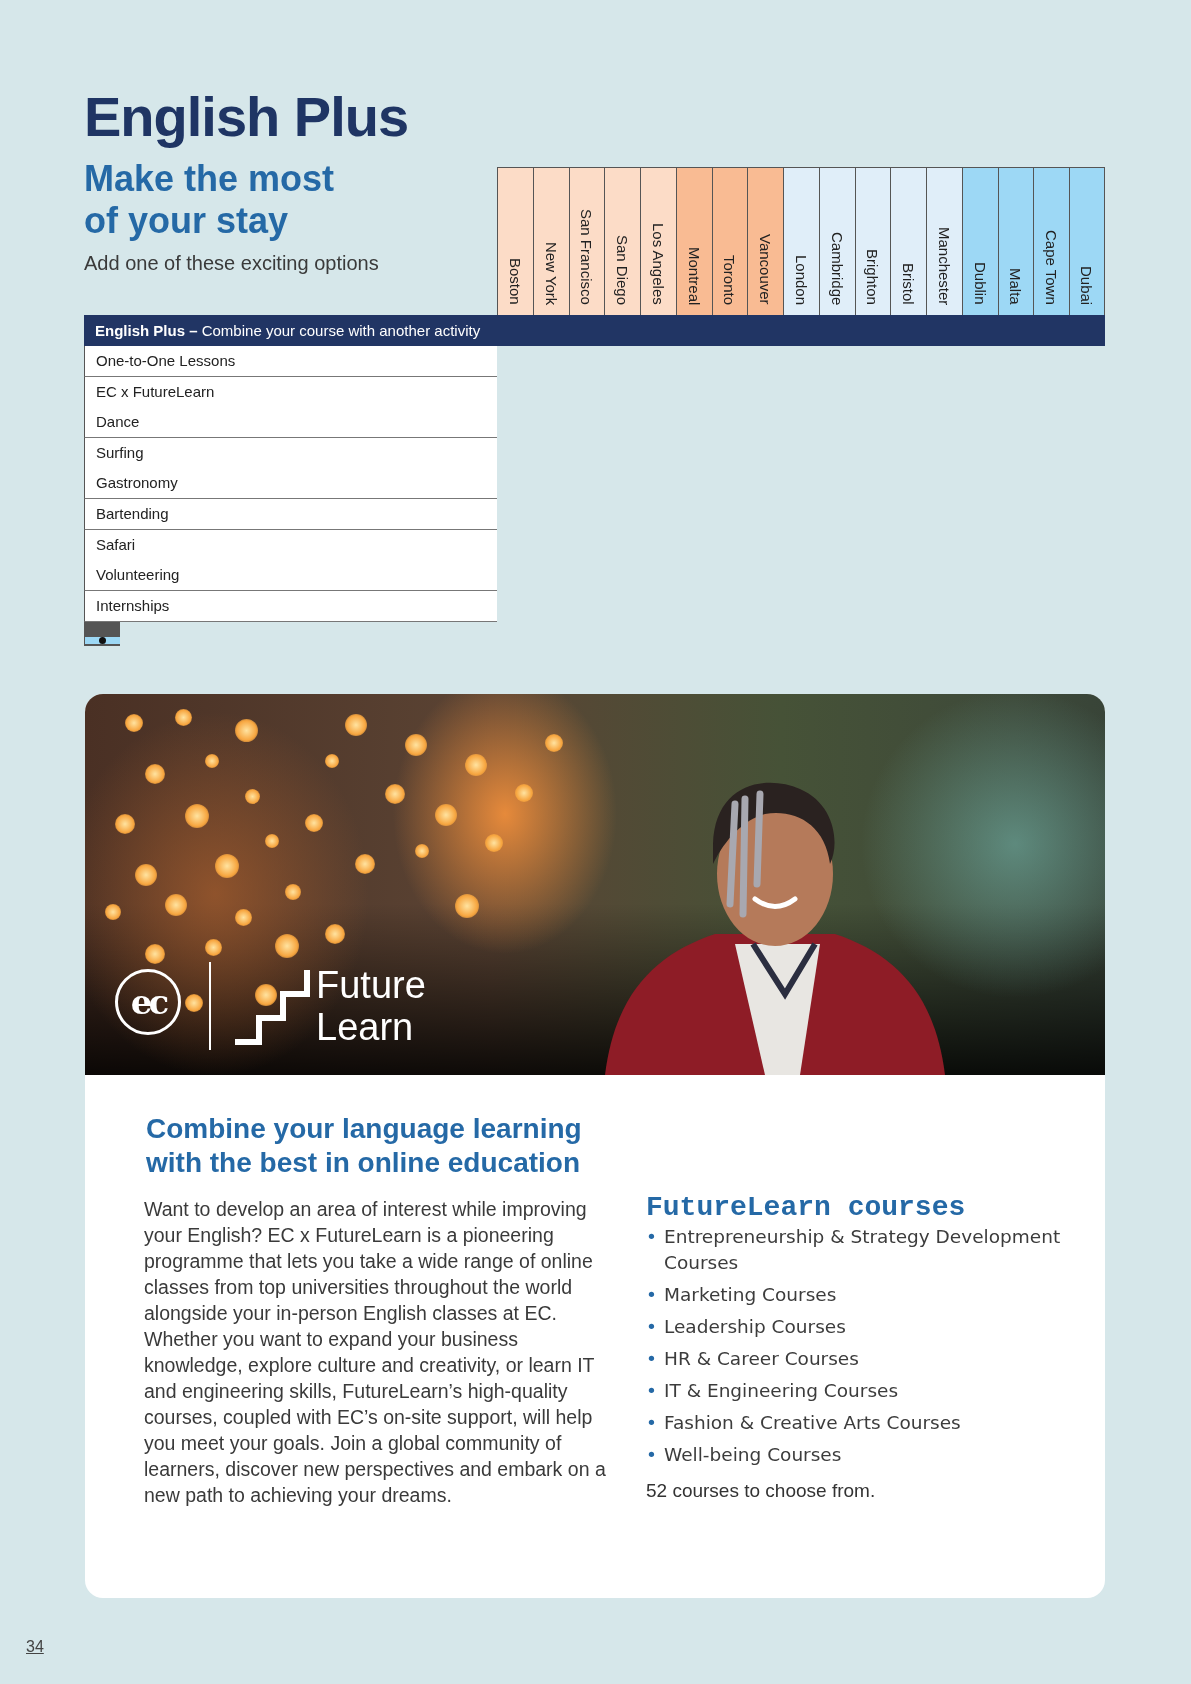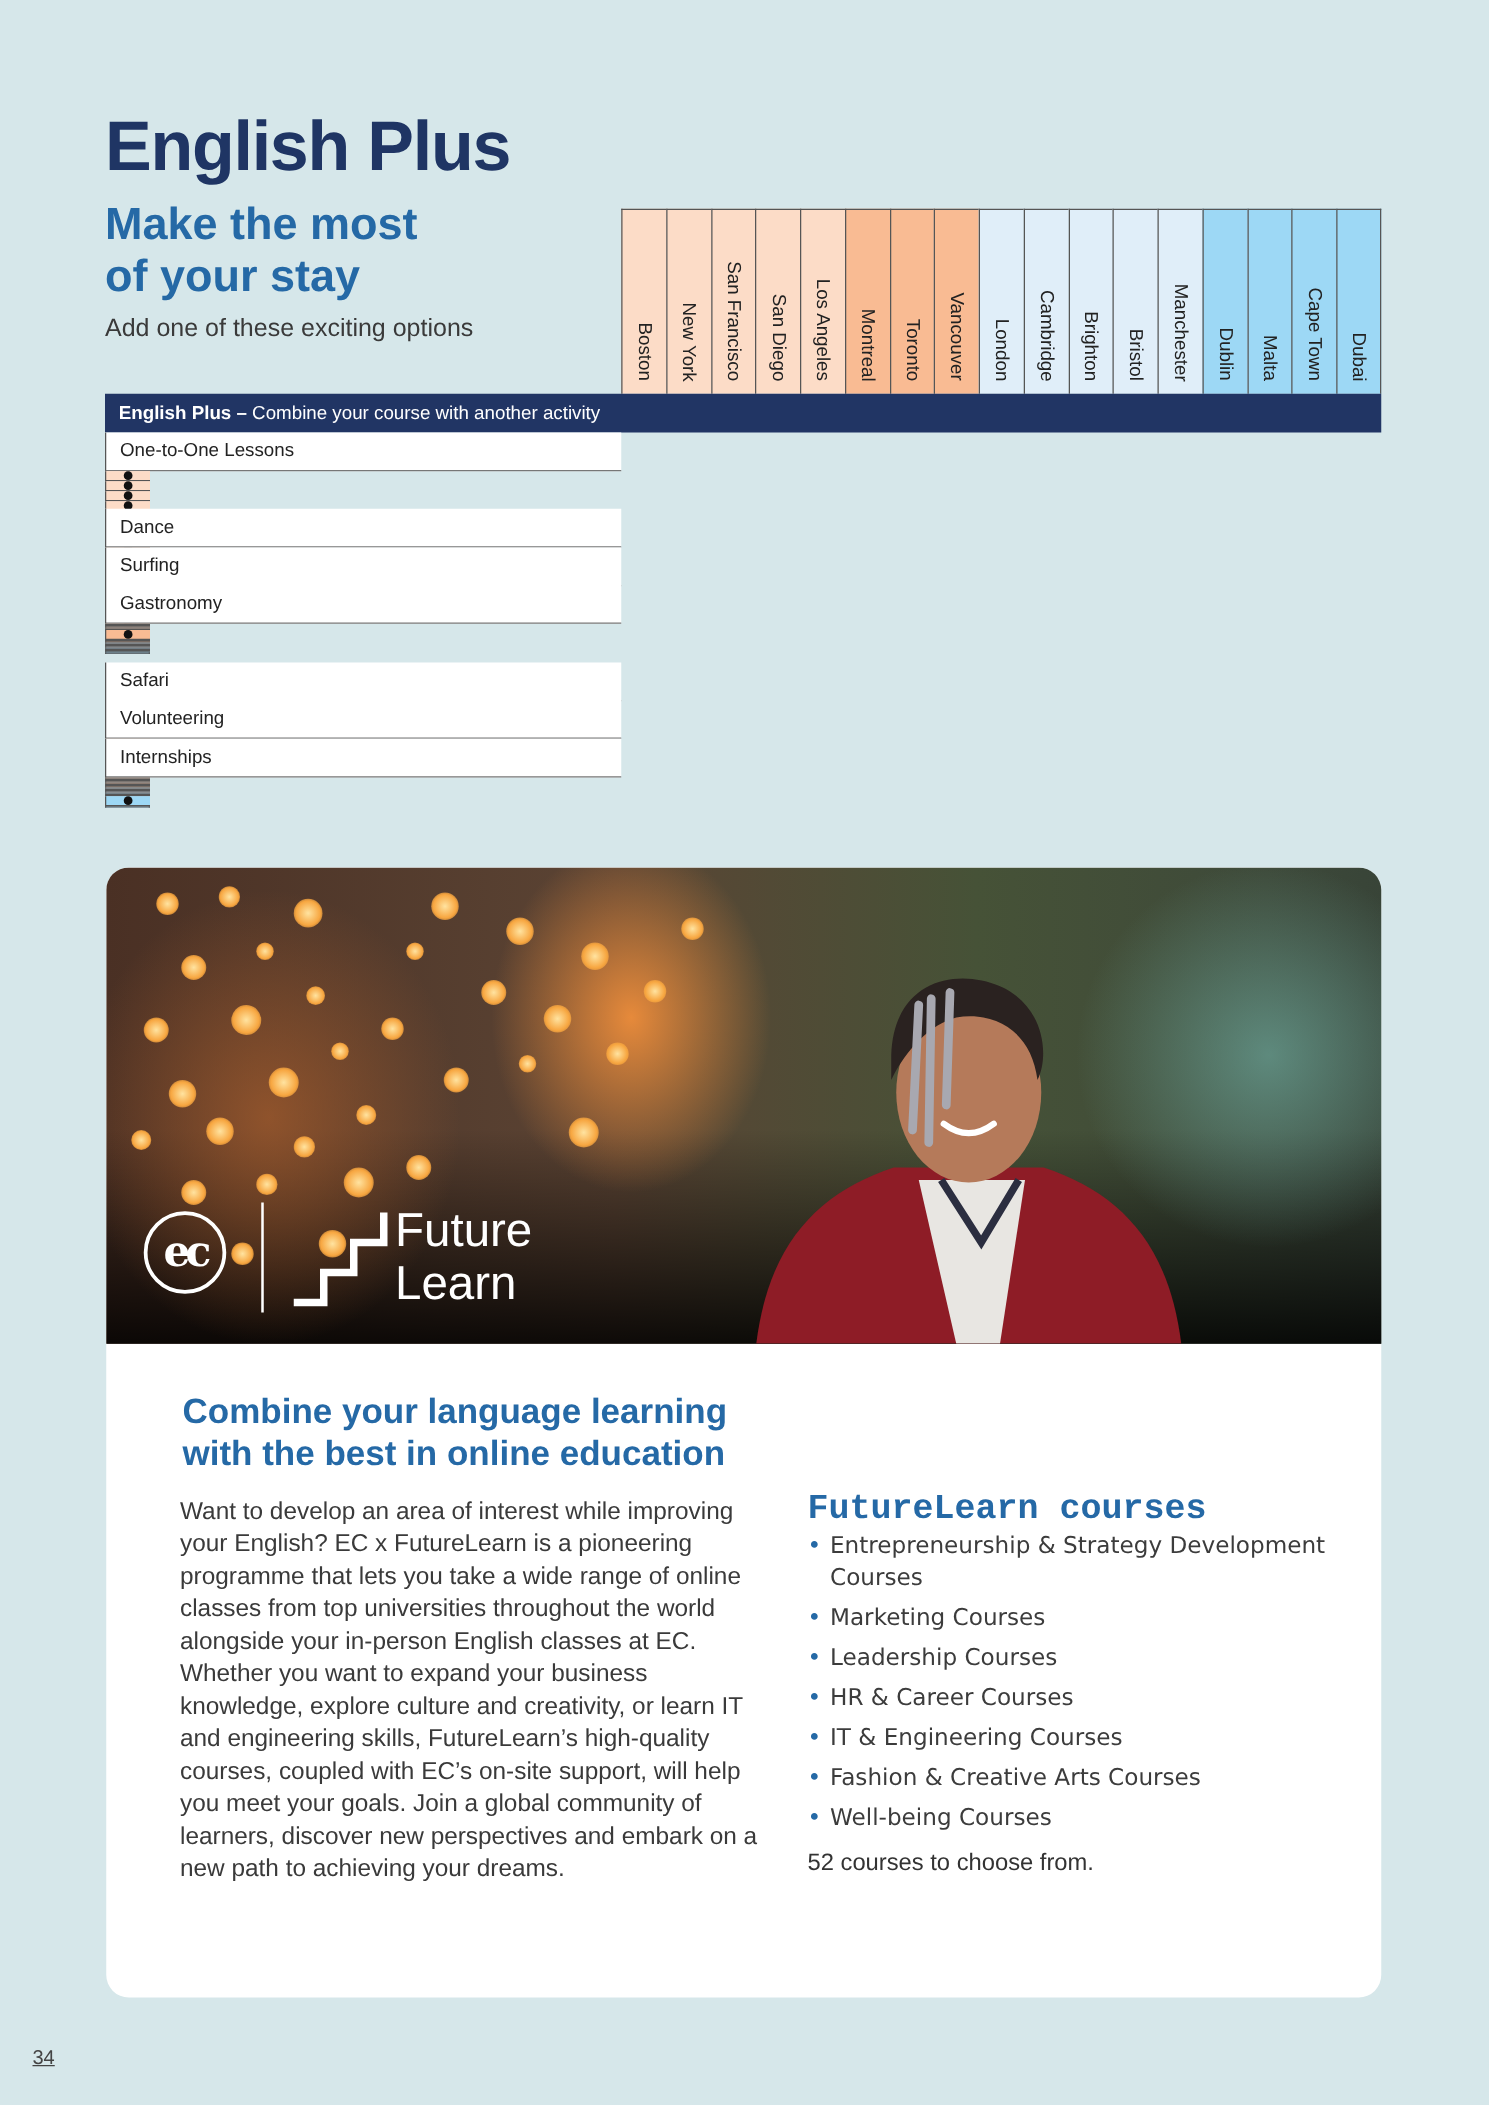--- a/index.html
+++ b/index.html
@@ -199,20 +199,21 @@
           <div class="dot"></div>
         </div>
         <div class="cell" style="background: rgb(157, 216, 245);">
           <div class="dot"></div>
         </div>
         <div class="cell" style="background: rgb(157, 216, 245);">
           <div class="dot"></div>
         </div>
       </div>
       <div class="row">
+        <div class="lbl">EC x FutureLearn</div>
         <div class="cell" style="background: rgb(252, 220, 199);">
           <div class="dot"></div>
         </div>
         <div class="cell" style="background: rgb(252, 220, 199);">
           <div class="dot"></div>
         </div>
         <div class="cell" style="background: rgb(252, 220, 199);">
           <div class="dot"></div>
         </div>
         <div class="cell" style="background: rgb(252, 220, 199);">
@@ -318,20 +319,21 @@
         <div class="cell" style="background: rgb(224, 238, 249);"></div>
         <div class="cell" style="background: rgb(224, 238, 249);"></div>
         <div class="cell" style="background: rgb(224, 238, 249);"></div>
         <div class="cell" style="background: rgb(224, 238, 249);"></div>
         <div class="cell" style="background: rgb(157, 216, 245);"></div>
         <div class="cell" style="background: rgb(157, 216, 245);"></div>
         <div class="cell" style="background: rgb(157, 216, 245);"></div>
         <div class="cell" style="background: rgb(157, 216, 245);"></div>
       </div>
       <div class="row">
+        <div class="lbl">Bartending</div>
         <div class="cell" style="background: rgb(252, 220, 199);"></div>
         <div class="cell" style="background: rgb(252, 220, 199);"></div>
         <div class="cell" style="background: rgb(252, 220, 199);"></div>
         <div class="cell" style="background: rgb(252, 220, 199);"></div>
         <div class="cell" style="background: rgb(252, 220, 199);"></div>
         <div class="cell" style="background: rgb(249, 187, 147);">
           <div class="dot"></div>
         </div>
         <div class="cell" style="background: rgb(249, 187, 147);"></div>
         <div class="cell" style="background: rgb(249, 187, 147);"></div>

